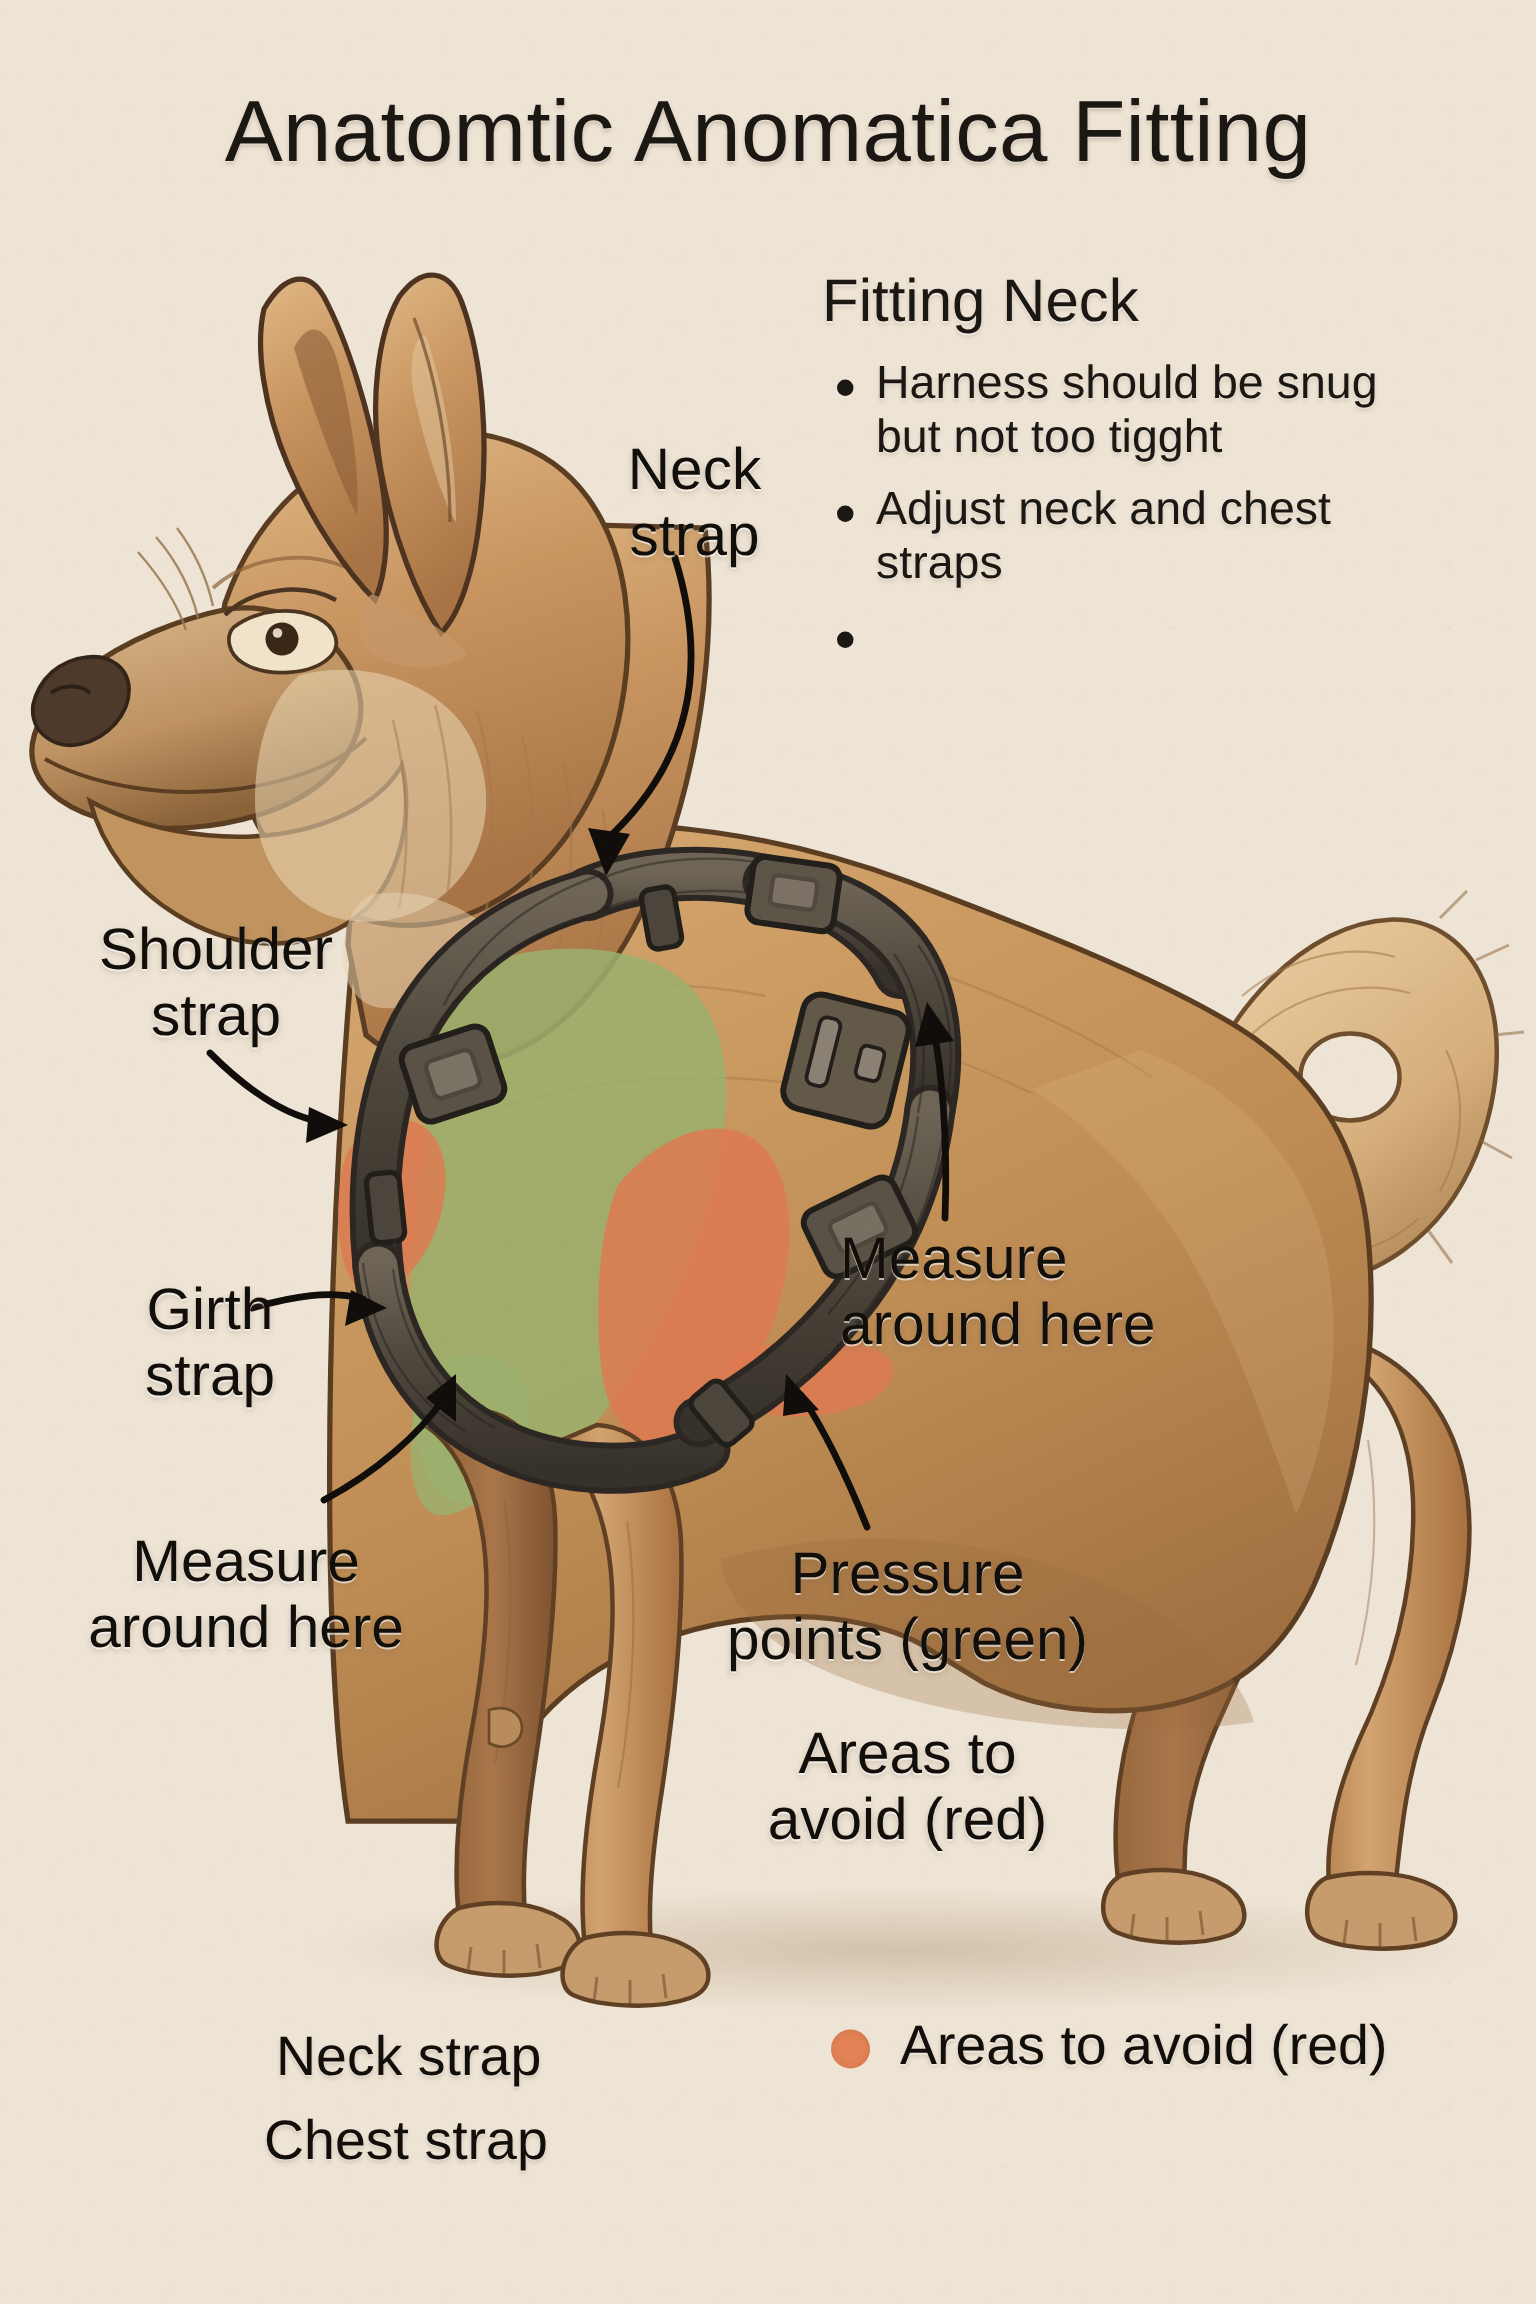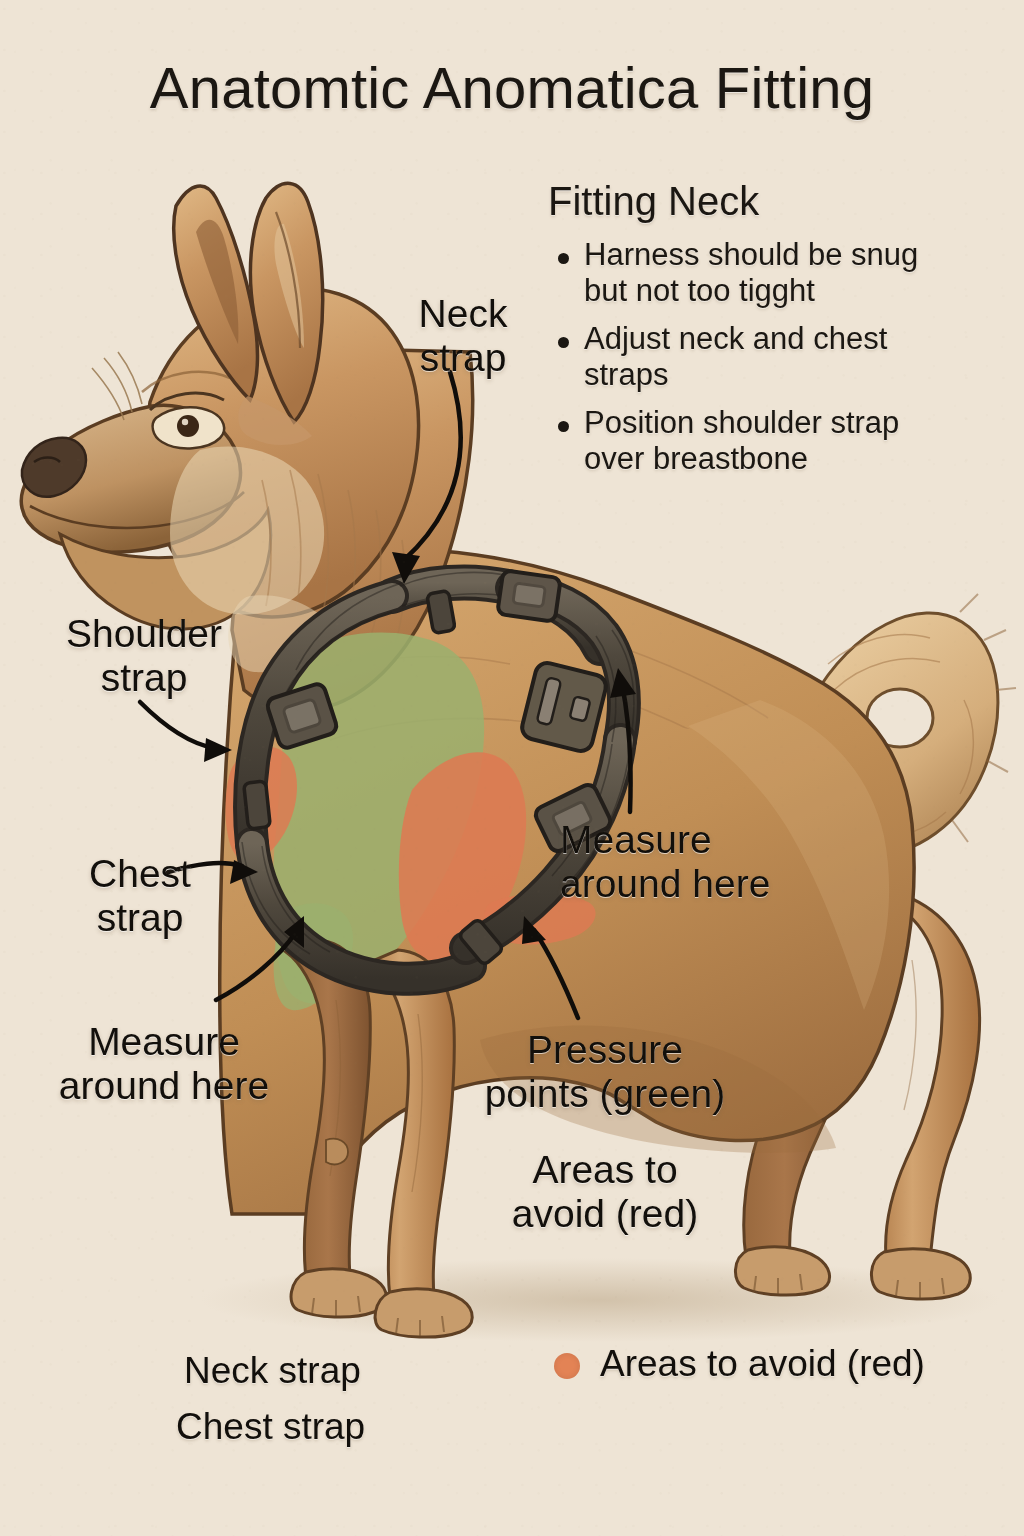--- a/index.html
+++ b/index.html
@@ -439,30 +439,29 @@
       <li>
         <span class="bul"></span>
         <span>Harness should be snug but not too tigght</span>
       </li>
       <li>
         <span class="bul"></span>
         <span>Adjust neck and chest straps</span>
       </li>
       <li>
         <span class="bul"></span>
-        <span>Position shoulder strap over breastbone</span>
       </li>
     </ul>
   </div>
 
   <div class="lbl c" id="lbl-neck">Neck
 strap</div>
   <div class="lbl c" id="lbl-shoulder">Shoulder
 strap</div>
-  <div class="lbl c" id="lbl-girth">Chest
+  <div class="lbl c" id="lbl-girth">Girth
 strap</div>
   <div class="lbl c" id="lbl-measure-l">Measure
 around here</div>
   <div class="lbl l" id="lbl-measure-r">Measure
 around here</div>
   <div class="lbl c" id="lbl-avoid">Areas to
 avoid (red)</div>
   <div class="lbl c" id="lbl-press">Pressure
 points (green)</div>
 

